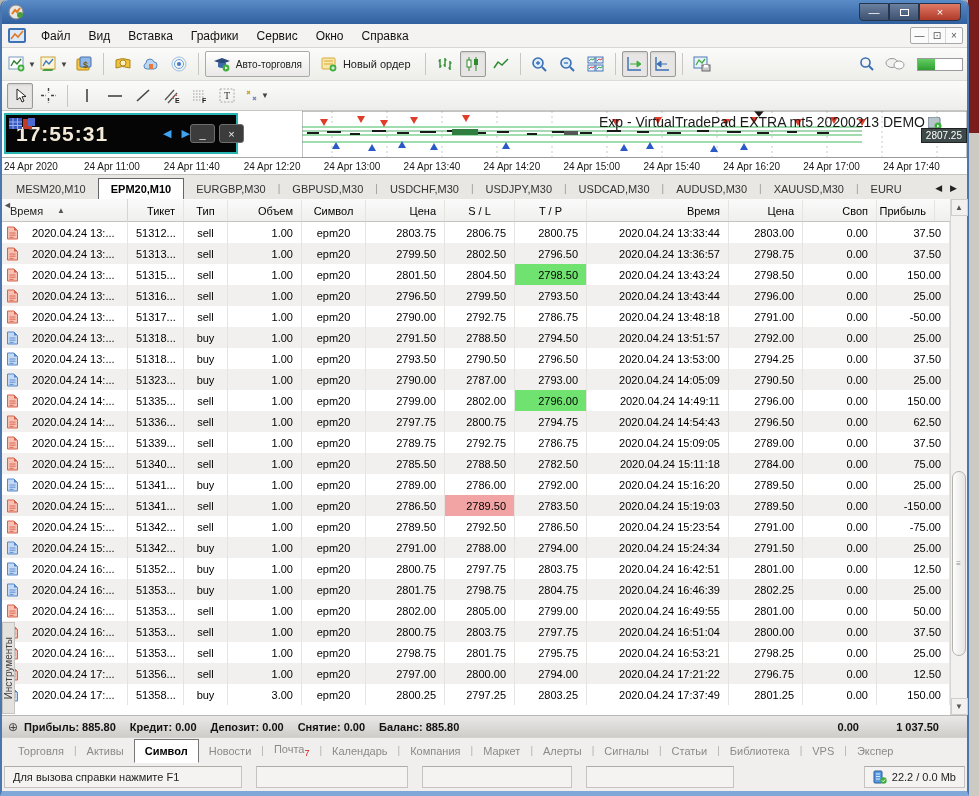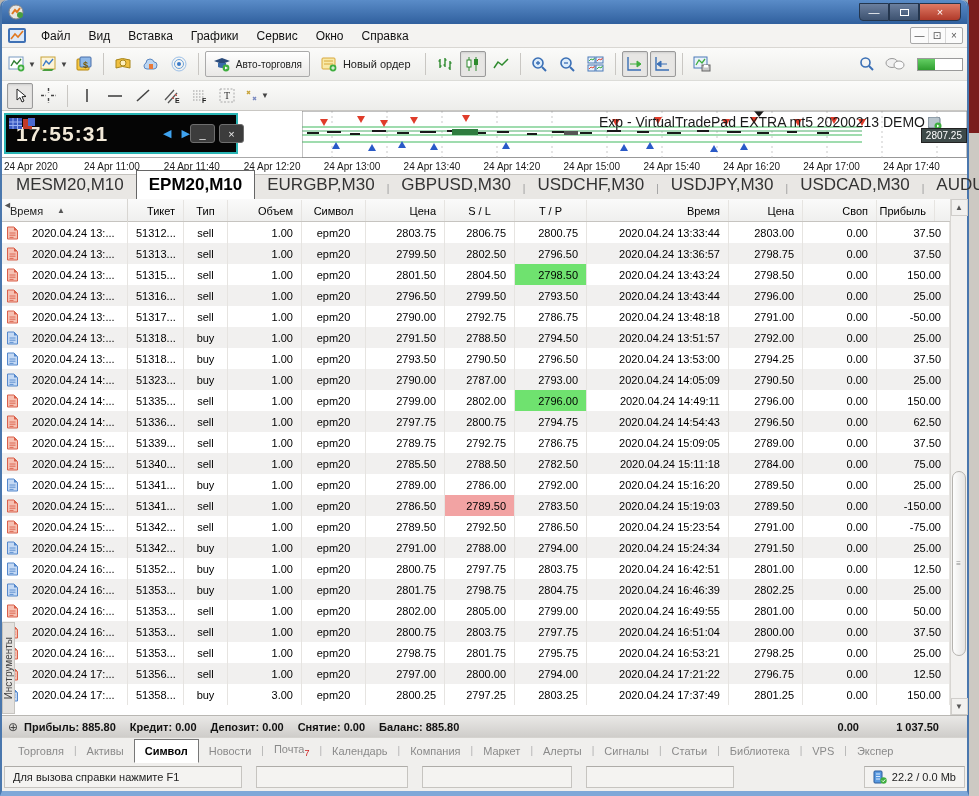--- a/index.html
+++ b/index.html
@@ -67,21 +67,21 @@
   .price-tag { position:absolute; right:0; top:17px; background:#3e4a49; color:#fff; font-size:10px;
     padding:1px 4px; border:1px solid #222; }
 
   
   .axis { height:17px; flex:0 0 17px; background:#fff; border-bottom:1px solid #c4c2be;
     display:flex; align-items:flex-end; padding:0 4px 2px 2px; }
   .axis span { flex:1; font-size:10px; color:#1a1a1a; white-space:nowrap; }
 
   
   .symboltabs { height:24px; flex:0 0 24px; background:#e9e7e4; display:flex; align-items:flex-end; padding:0 2px; }
-  .stab { font-size:17px; color:#333; padding:4px 12px 4px; white-space:nowrap; position:relative; }
+  .stab { font-size:11px; color:#333; padding:4px 12px 4px; white-space:nowrap; position:relative; }
   .stab.active { background:#fff; border:1px solid #666; border-bottom:none; font-weight:bold; color:#000; z-index:2; }
   .stabsep { color:#999; font-size:10px; padding-bottom:5px; }
   .stab-scroll { margin-left:auto; display:flex; gap:8px; font-size:9px; color:#222; padding:0 8px 6px 0; }
 
   
   .tablewrap { flex:1; display:flex; flex-direction:column; background:#fff; position:relative; }
   .grid { display:grid; grid-template-columns:22px 104px 56px 44px 74px 64px 79px 70px 72px 142px 74px 74px 1fr; }
   .thead { height:23px; flex:0 0 23px; background:linear-gradient(#fafafa,#efefee); border-bottom:1px solid #c6c4c0;
     align-items:center; padding-right:32px; }
   .th { font-size:11px; color:#222; padding:0 8px; border-right:1px solid #d8d6d2; height:23px; display:flex; align-items:center; white-space:nowrap; }

